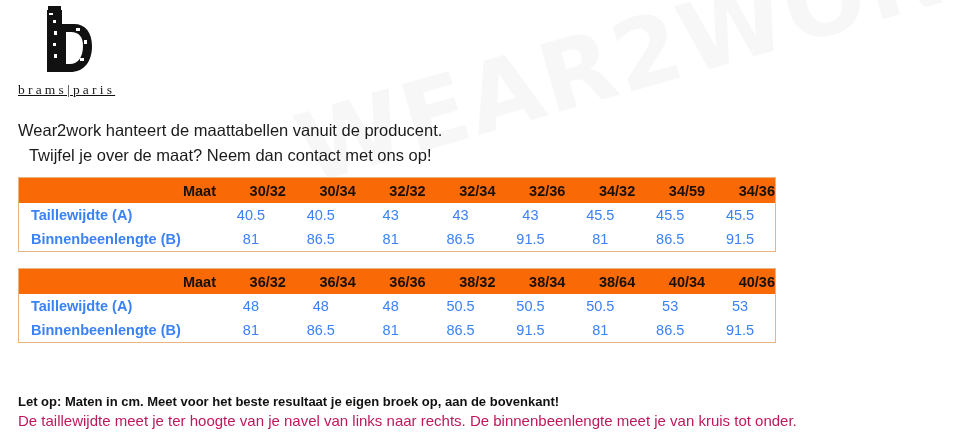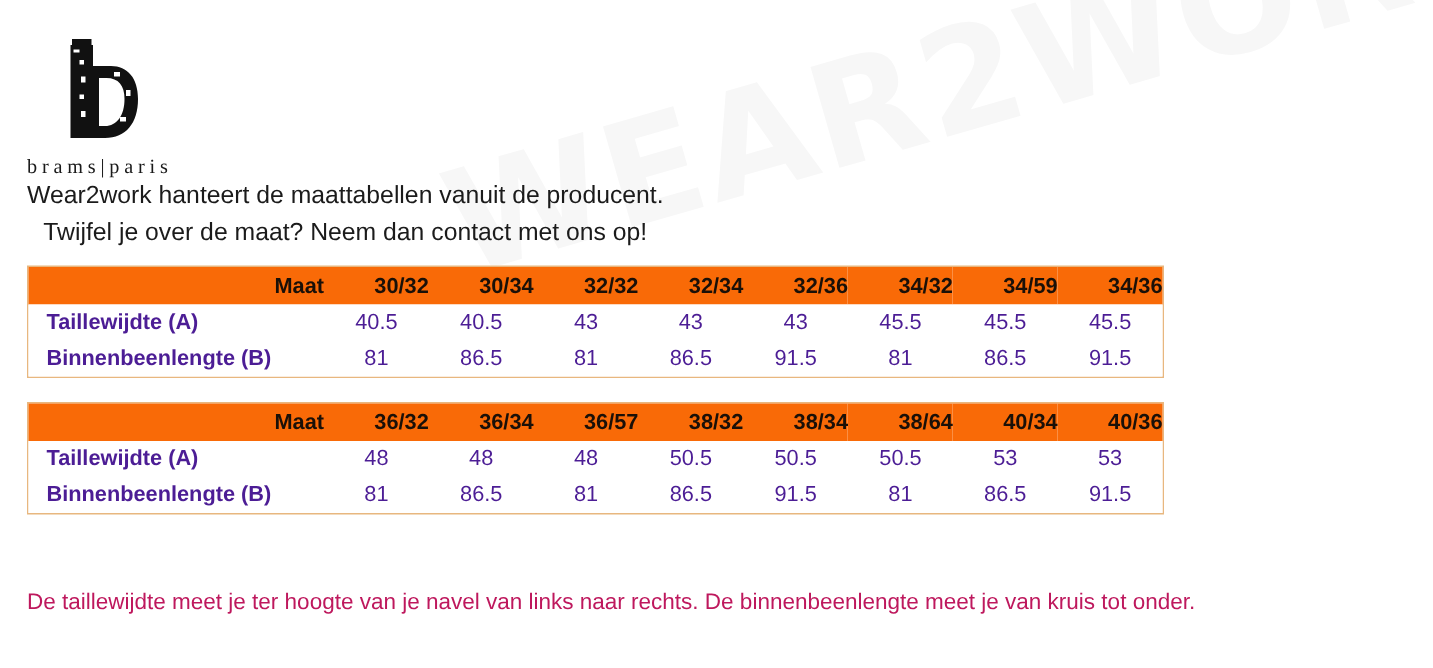--- a/index.html
+++ b/index.html
@@ -38,22 +38,23 @@
   .page {
     position: relative;
     z-index: 1;
     padding: 0;
   }
 
   
   .logo-block {
     position: absolute;
     left: 18px;
-    top: 24px;
+    top: 4px;
     width: 180px;
+    text-decoration: underline;
   }
   .logo-mark {
     display: block;
     margin-left: 18px;
   }
   .logo-word {
     margin-top: 2px;
     font-family: "Liberation Serif", serif;
     font-size: 13.5px;
     letter-spacing: 3.2px;
@@ -108,21 +109,21 @@
     vertical-align: middle;
   }
   table.size-table thead th.rowhead {
     text-align: right;
     padding-left: 12px;
   }
   table.size-table tbody td {
     height: 24px;
     text-align: center;
     vertical-align: middle;
-    color: #4c1d95;
+    color: #3b82f6;
     font-weight: normal;
     background: #ffffff;
   }
   table.size-table tbody td.rowhead {
     text-align: left;
     padding-left: 12px;
     font-weight: bold;
   }
   col.label-col { width: 197px; }
 
@@ -246,21 +247,21 @@
           <col>
           <col>
           <col>
           <col>
       </colgroup>
       <thead>
         <tr>
           <th class="rowhead">Maat</th>
           <th>36/32</th>
           <th>36/34</th>
-          <th>36/57</th>
+          <th>36/36</th>
           <th>38/32</th>
           <th>38/34</th>
           <th>38/64</th>
           <th>40/34</th>
           <th>40/36</th>
         </tr>
       </thead>
       <tbody>
         <tr>
           <td class="rowhead">Taillewijdte (A)</td>
@@ -282,16 +283,17 @@
           <td>91.5</td>
           <td>81</td>
           <td>86.5</td>
           <td>91.5</td>
         </tr>
       </tbody>
     </table>
   </div>
 
   <div class="footer">
+    <div class="footer-strong">Let op: Maten in cm. Meet voor het beste resultaat je eigen broek op, aan de bovenkant!</div>
     <div class="footer-note">De taillewijdte meet je ter hoogte van je navel van links naar rechts. De binnenbeenlengte meet je van kruis tot onder.</div>
   </div>
 
 </div>
 
 </body></html>

